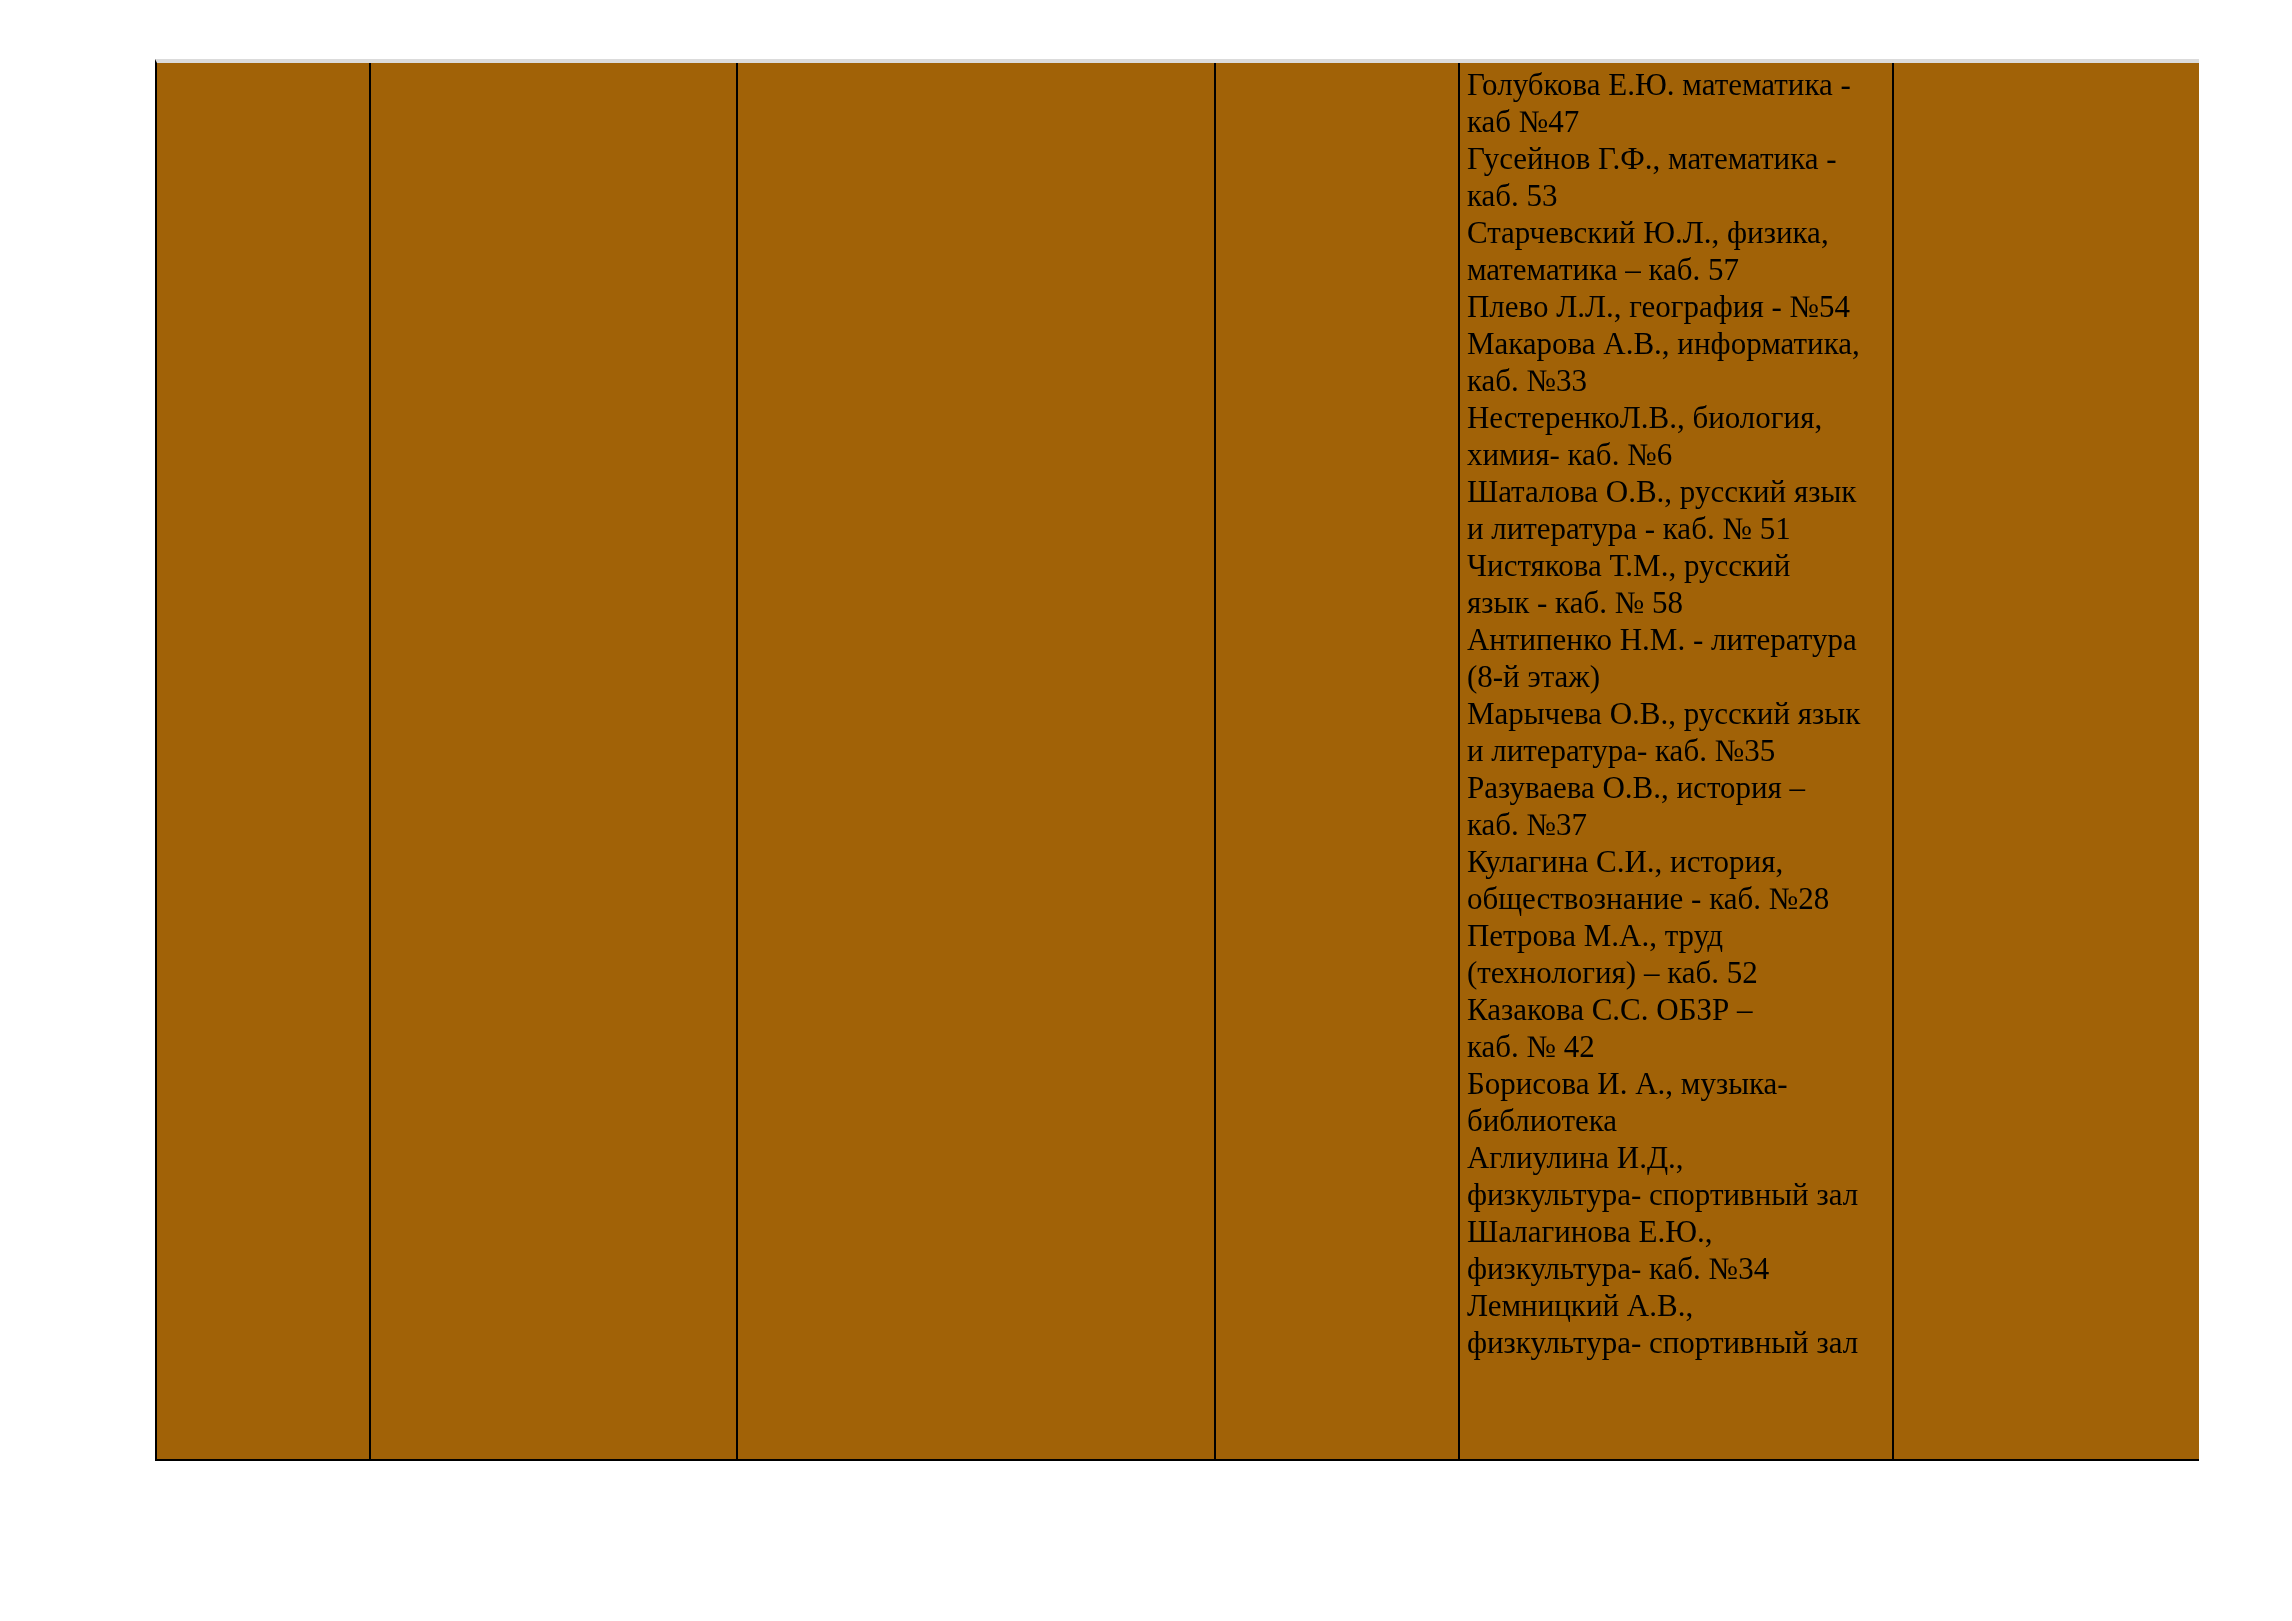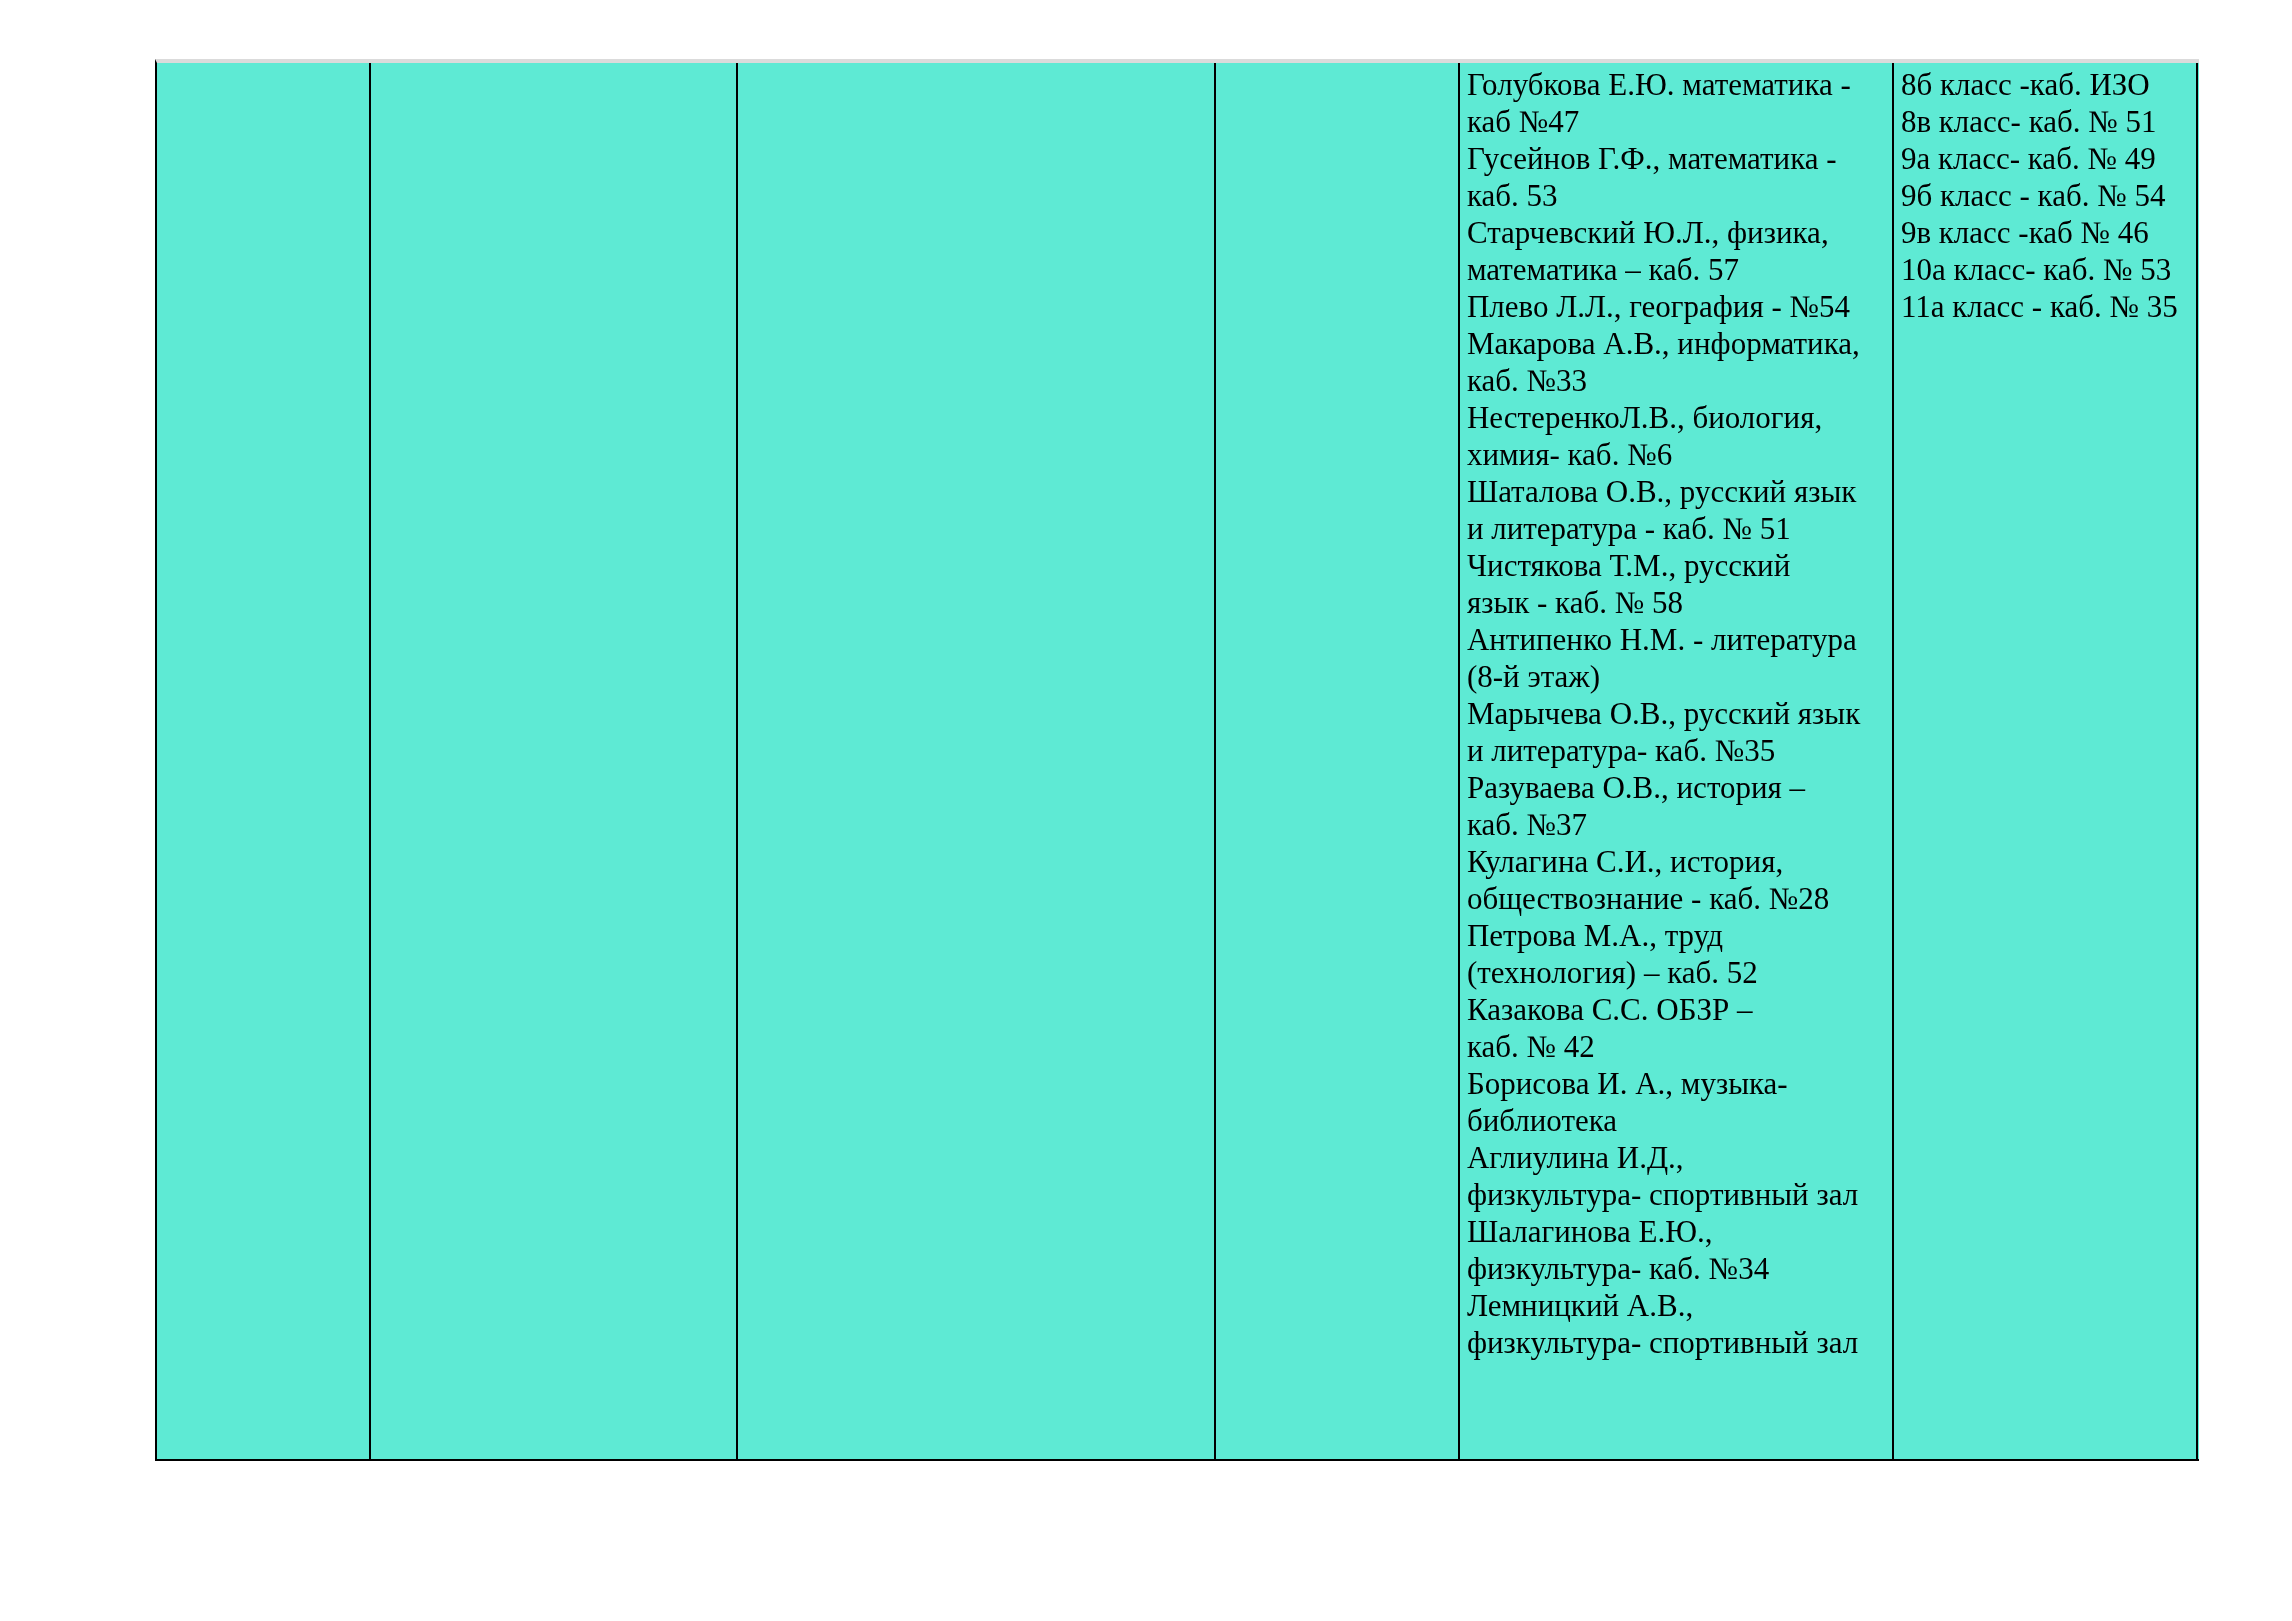--- a/index.html
+++ b/index.html
@@ -16,21 +16,21 @@
   }
   .doc-table {
     position: absolute;
     left: 155px;
     top: 59px;
     width: 2044px;
     height: 1402px;
     box-sizing: border-box;
     display: flex;
     flex-direction: row;
-    background: #5eead4;
+    background: #a16207;
     border-top: 4.9px solid #DBDBDB;
     border-left: 2.9px solid #000000;
     border-bottom: 2.9px solid #000000;
     overflow: hidden;
   }
   .cell {
     box-sizing: border-box;
     border-right: 2.9px solid #000000;
     height: 100%;
     overflow: hidden;
@@ -97,24 +97,15 @@
     <span class="entry">Борисова И. А., музыка-
 библиотека</span>
     <span class="entry">Аглиулина И.Д.,
 физкультура- спортивный зал</span>
     <span class="entry">Шалагинова Е.Ю.,
 физкультура- каб. №34</span>
     <span class="entry">Лемницкий А.В.,
 физкультура- спортивный зал</span>
   </div>
 
-  <div class="cell c6 text-cell">
-    <span class="entry">8б класс -каб. ИЗО</span>
-    <span class="entry">8в класс- каб. № 51</span>
-    <span class="entry">9а класс- каб. № 49</span>
-    <span class="entry">9б класс - каб. № 54</span>
-    <span class="entry">9в класс -каб № 46</span>
-    <span class="entry">10а класс- каб. № 53</span>
-    <span class="entry">11а класс - каб. № 35</span>
-  </div>
 
 </div>
 
 
 </body></html>

